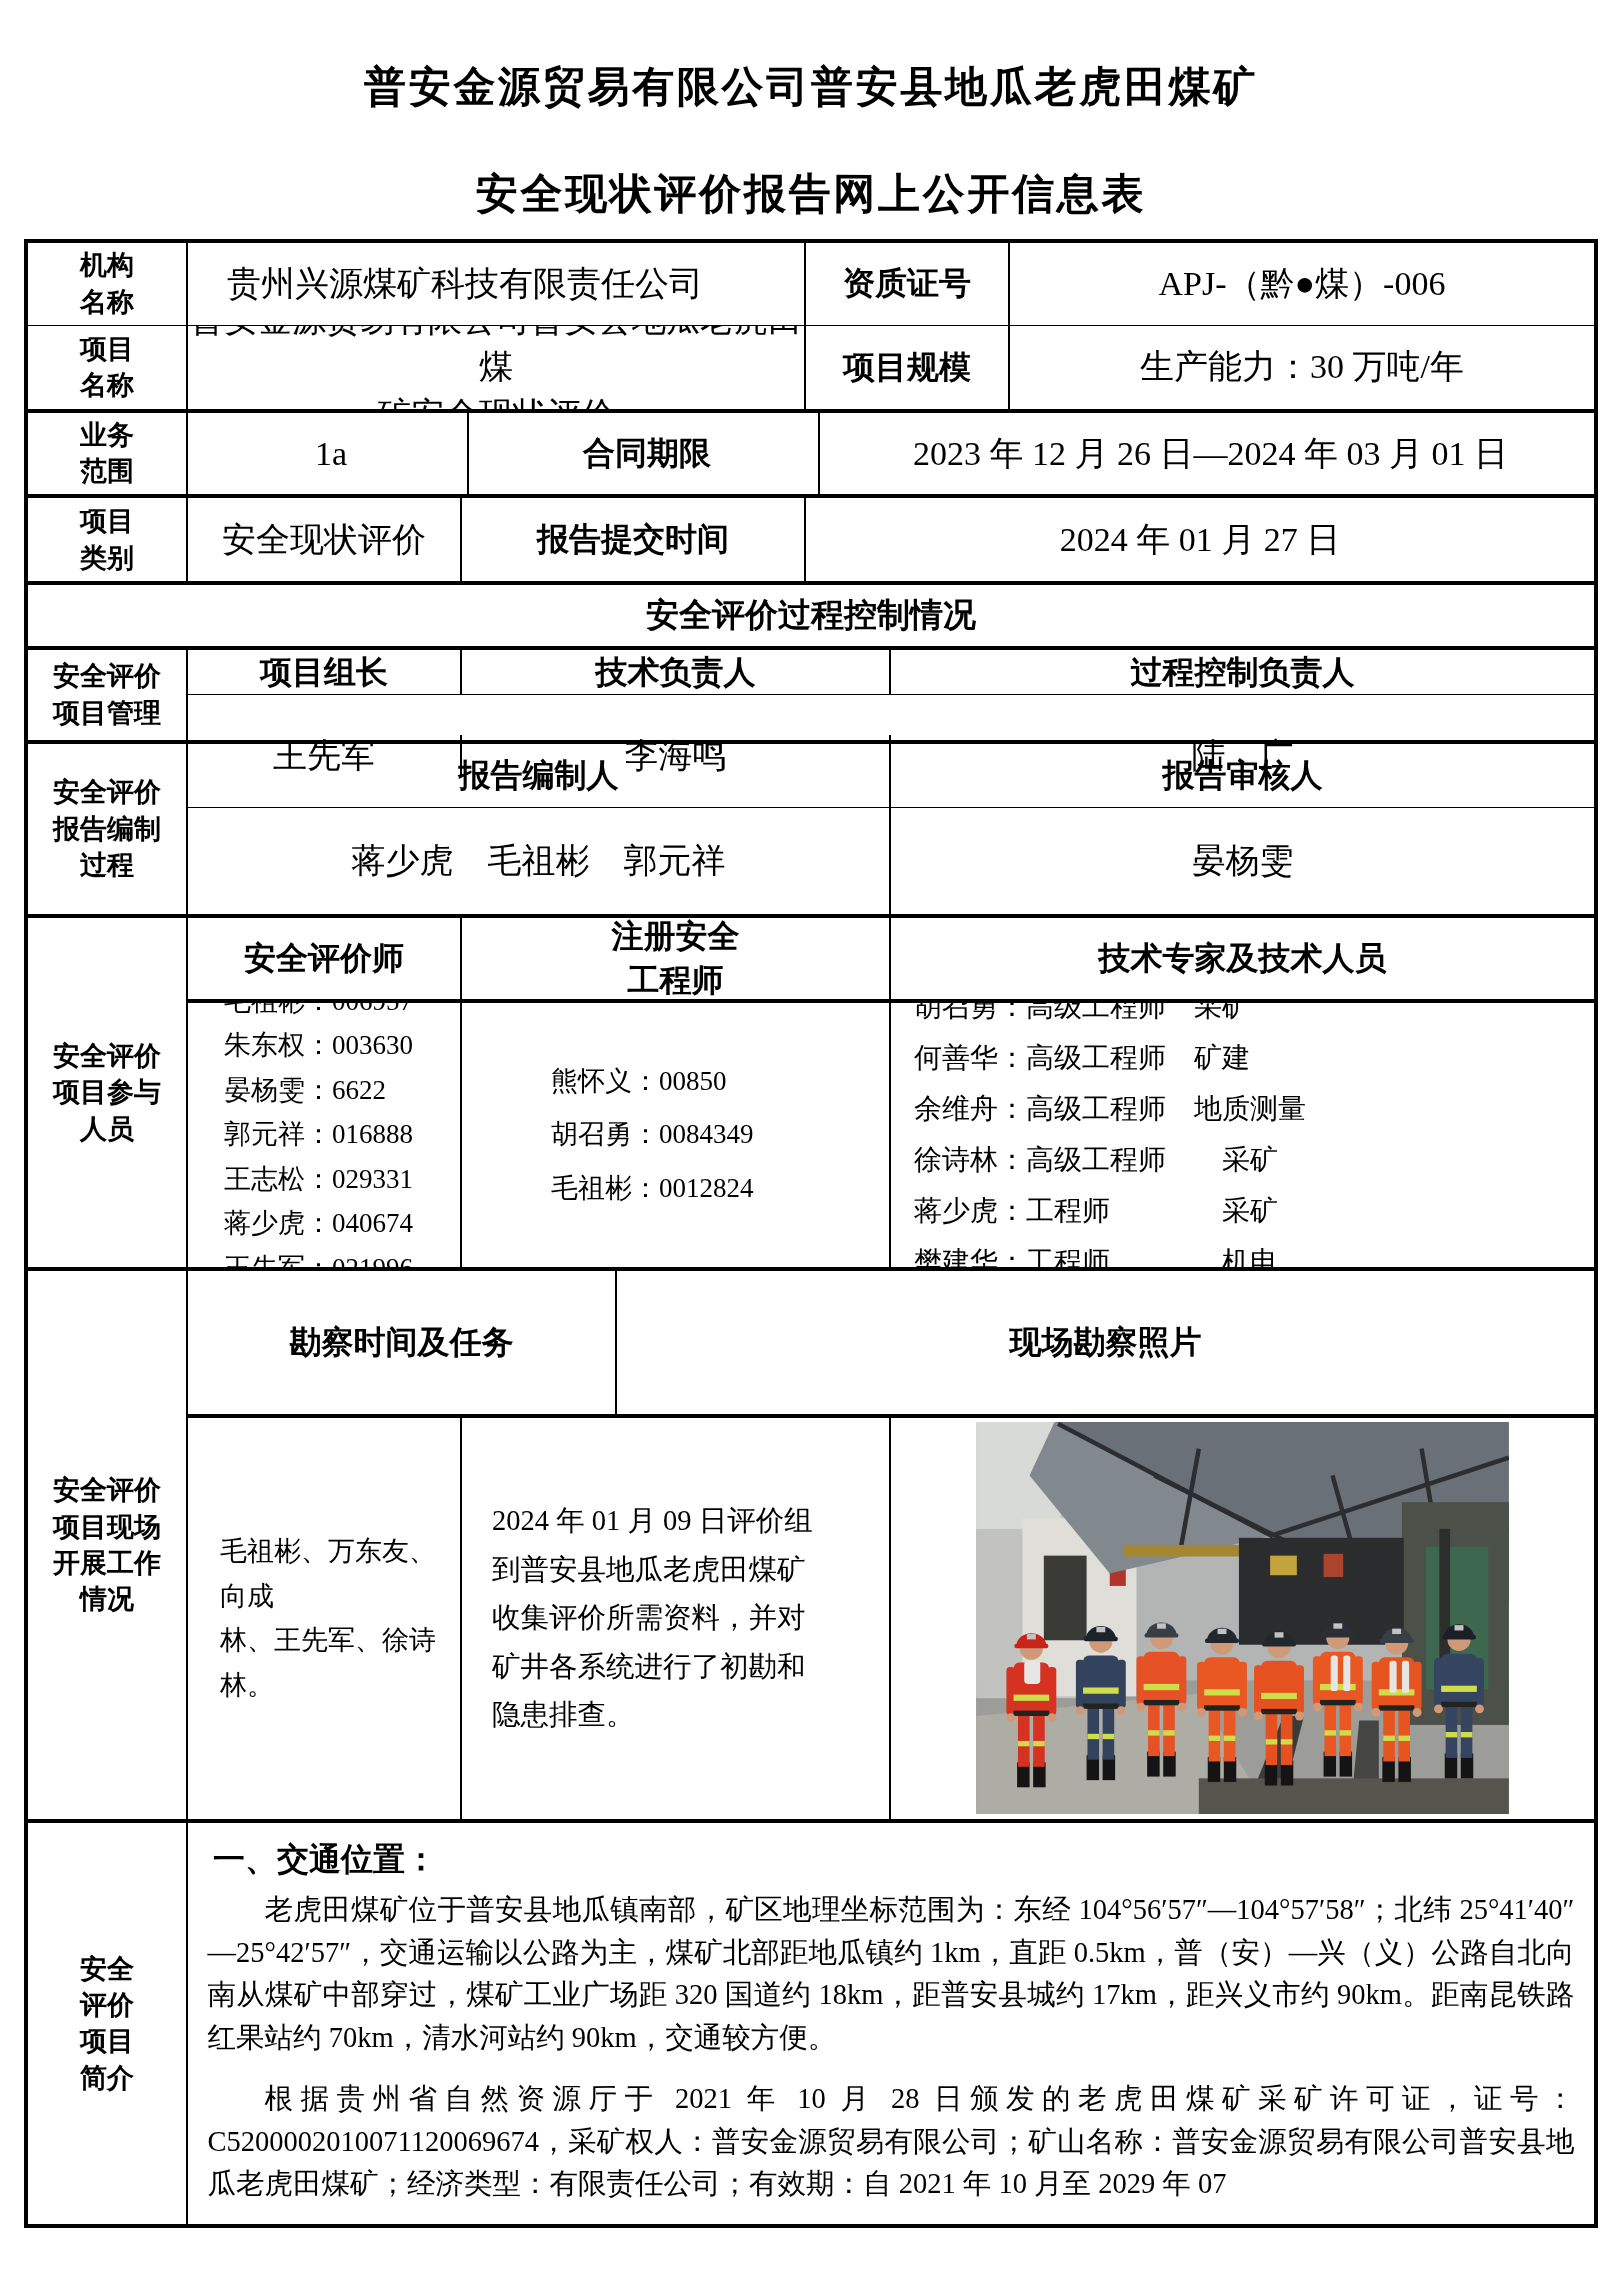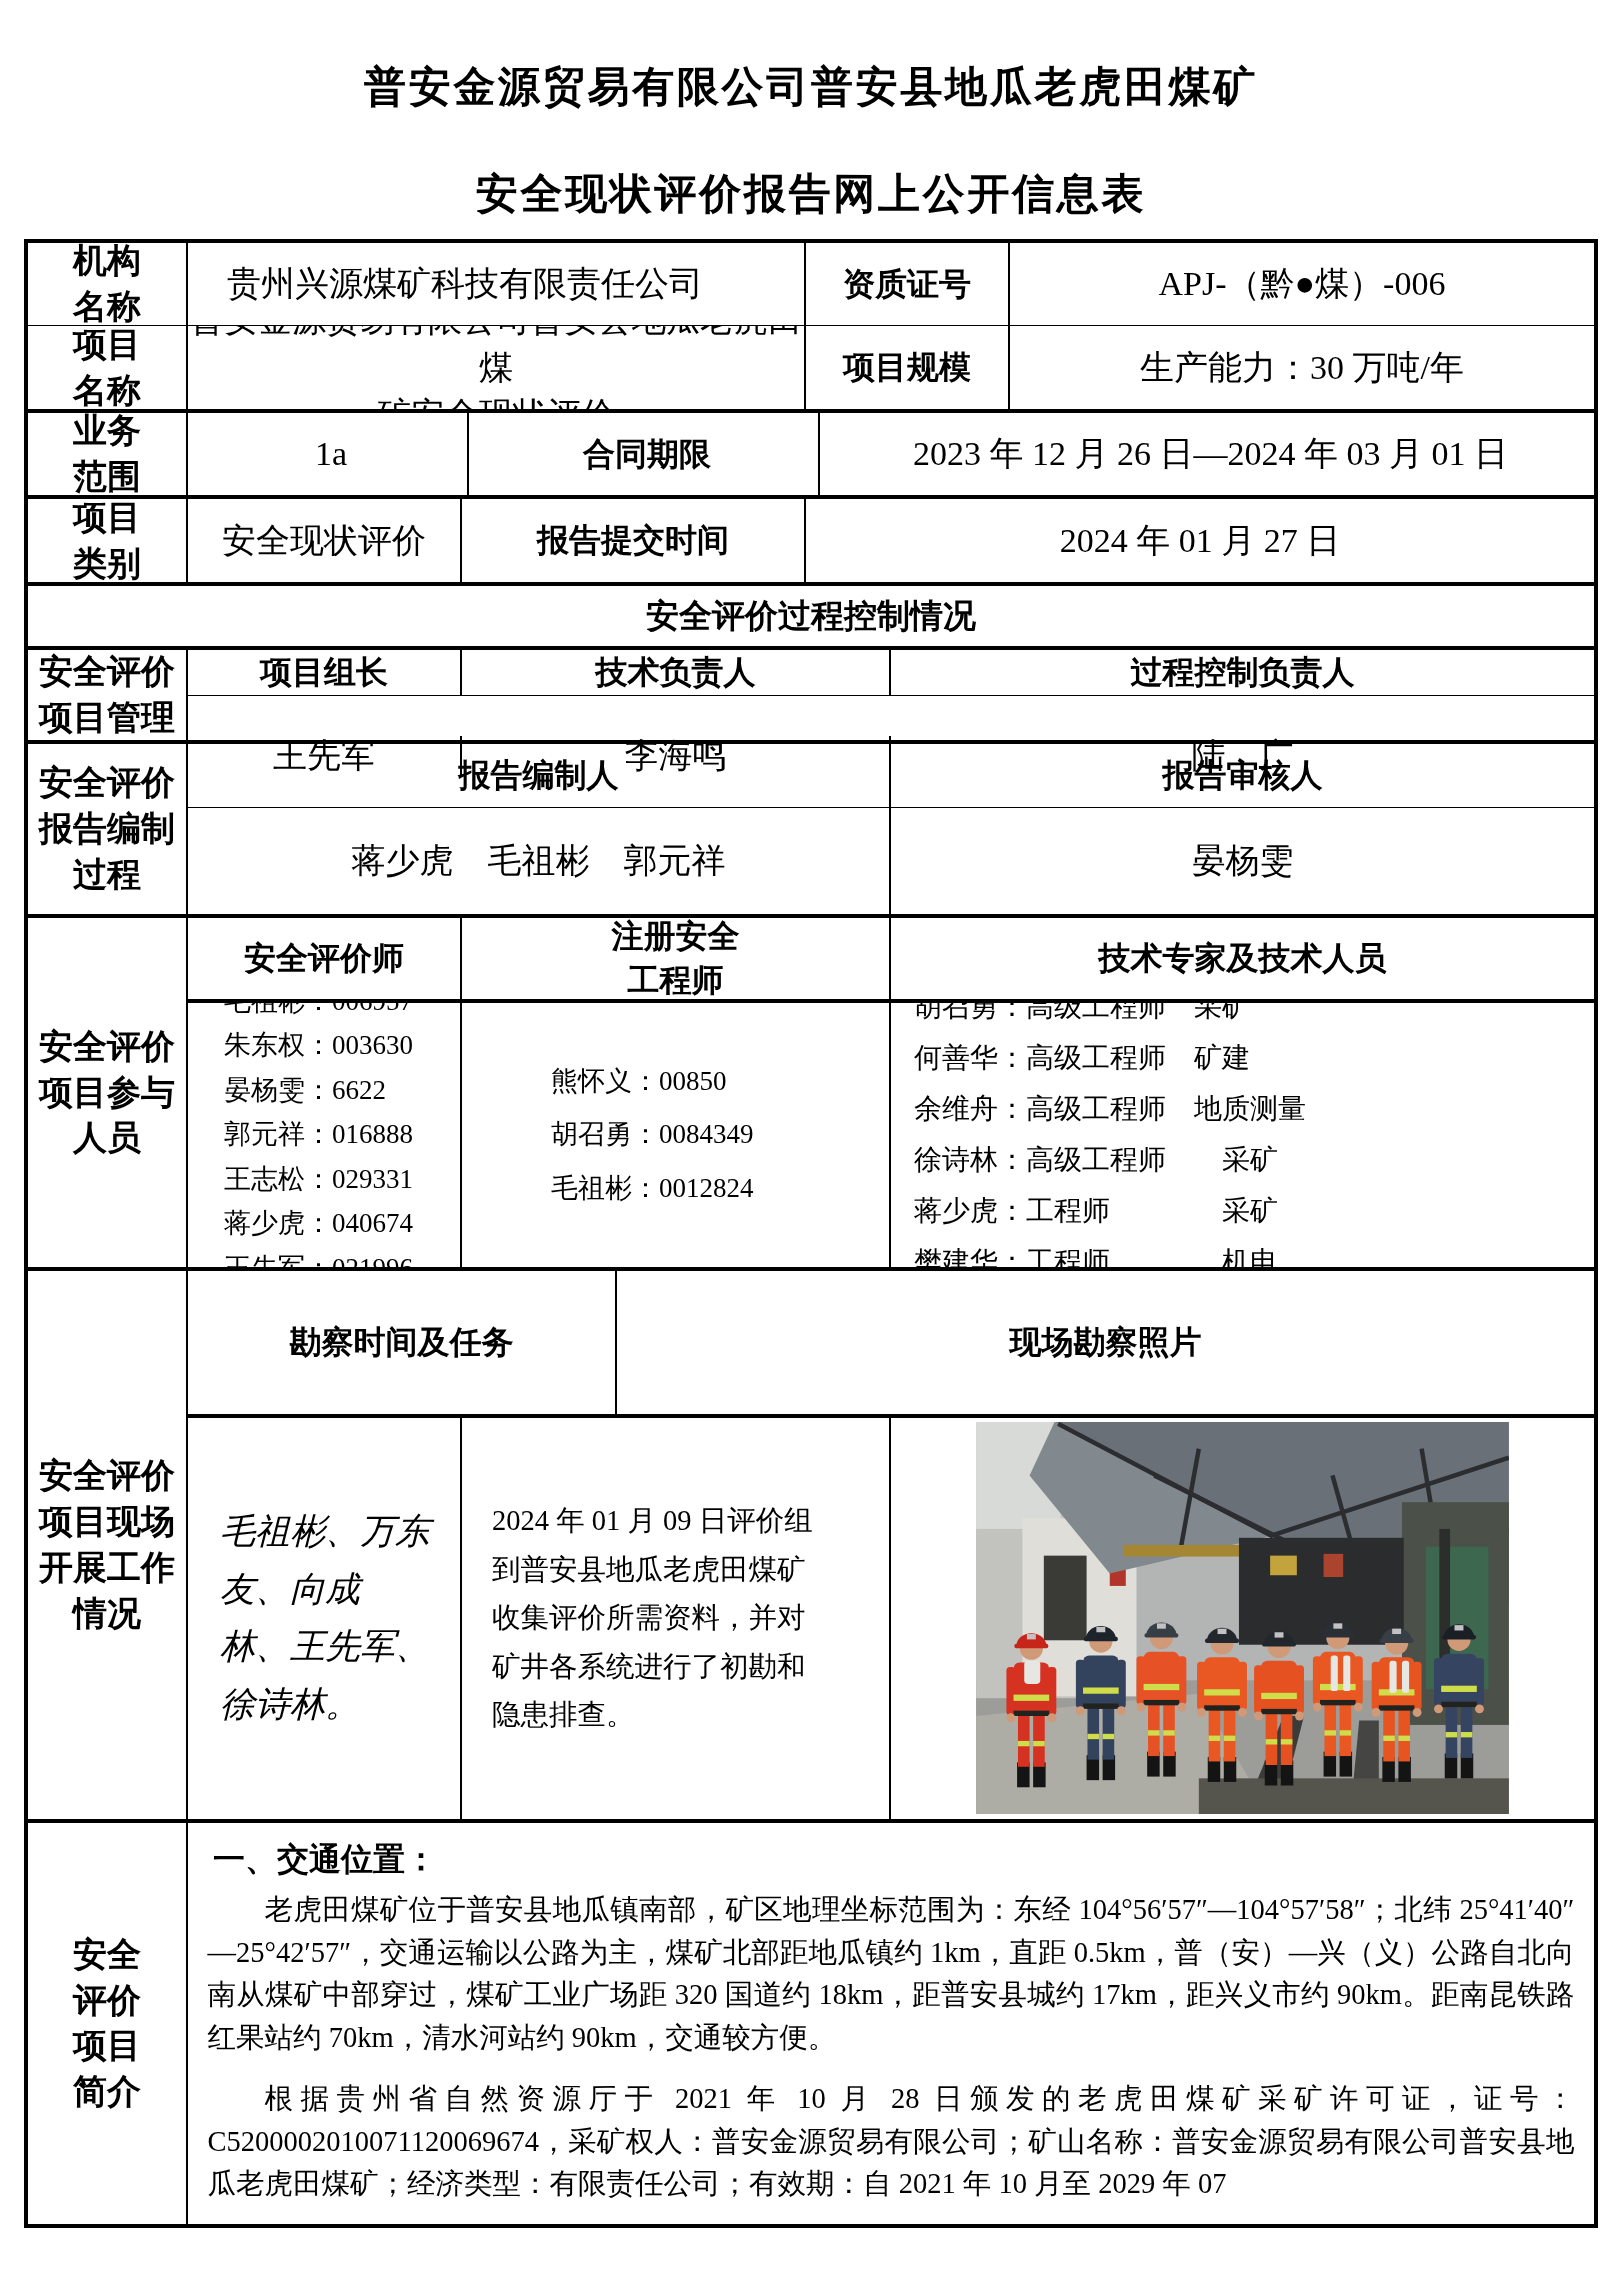--- a/index.html
+++ b/index.html
@@ -13,38 +13,38 @@
   .row{display:flex;box-sizing:border-box;border-bottom:1.8px solid #000;}
   .row.bb5{border-bottom:4.5px solid #000;}
   .row.bb0{border-bottom:none;}
   .sec{display:flex;box-sizing:border-box;}
   .sub{flex:1;display:flex;flex-direction:column;min-width:0;}
   .sub .row:last-child{border-bottom:none;}
   .c{box-sizing:border-box;border-right:2.7px solid #000;display:flex;
      align-items:center;justify-content:center;text-align:center;
      font-size:30px;line-height:1.4;overflow:hidden;}
   .c:last-child{border-right:none;}
-  .lbl{width:160px;flex:none;font-weight:bold;font-size:34px;line-height:1.35;
+  .lbl{width:160px;flex:none;font-weight:bold;font-size:27px;line-height:1.35;
        white-space:pre-line;}
   .hdr{font-weight:bold;font-size:32px;white-space:pre-line;}
   .val{font-size:34px;}
   .pre{white-space:pre-line;}
   .leftal{justify-content:flex-start;text-align:left;padding-left:39px;}
   .w694{width:618px;flex:none;} .w229{width:204px;flex:none;}
   .w308{width:274px;flex:none;} .w386{width:344px;flex:none;}
   .w481{width:429px;flex:none;}
   .w789{width:703px;flex:none;}
   .fill{flex:1;min-width:0;}
   .banner{font-weight:bold;font-size:33px;justify-content:center;}
   .list{flex-direction:column;align-items:flex-start;justify-content:center;
         padding-left:36px;font-size:27px;line-height:1.38;}
   .list div{margin:3.6px 0;white-space:pre;}
   .list.eng{padding-left:89px;} .list.eng div{margin:8px 0;}
   .list.exp{padding-left:23px;} .list.exp div{margin:6.2px 0;font-size:28px;}
-  .sitecell{justify-content:flex-start;text-align:left;padding-left:32px;font-size:35px;line-height:1.65;font-style:italic;}
+  .sitecell{justify-content:flex-start;text-align:left;padding-left:32px;font-size:27px;line-height:1.65;}
   .taskcell{justify-content:flex-start;text-align:left;padding-left:30px;font-size:28.5px;line-height:1.7;}
   .photo-wrap{flex-direction:column;justify-content:flex-start;padding-top:4.5px;}
   .intro-cell{flex-direction:column;align-items:stretch;justify-content:flex-start;
               text-align:left;padding:10.7px 19.6px 0 19.6px;font-size:28.5px;line-height:1.5;}
   .intro-h{font-weight:bold;font-size:32px;margin:1.8px 0 5.3px 5.3px;}
   .para{text-indent:2em;text-align:justify;margin:0 0 18px 0;}
 </style>
 </head>
 <body>
 

